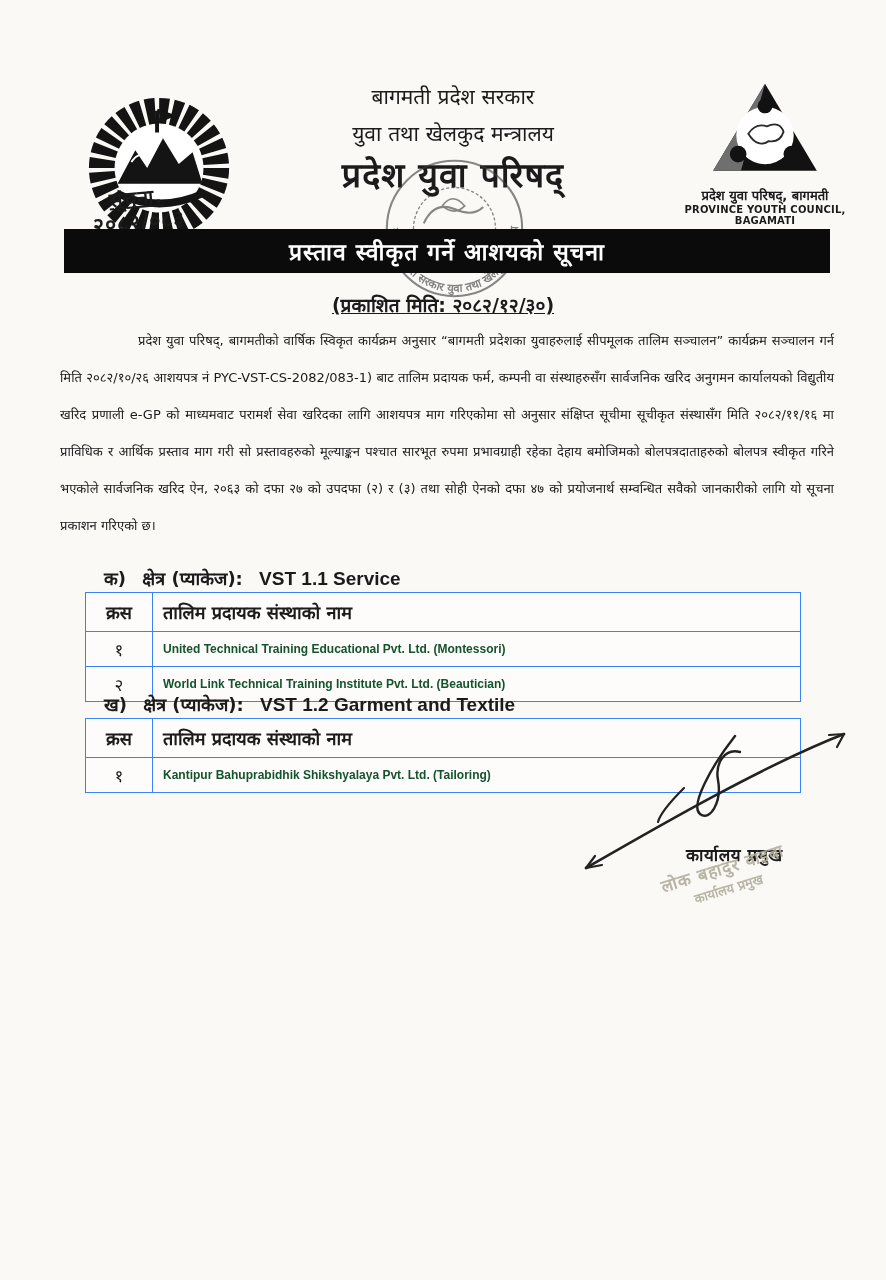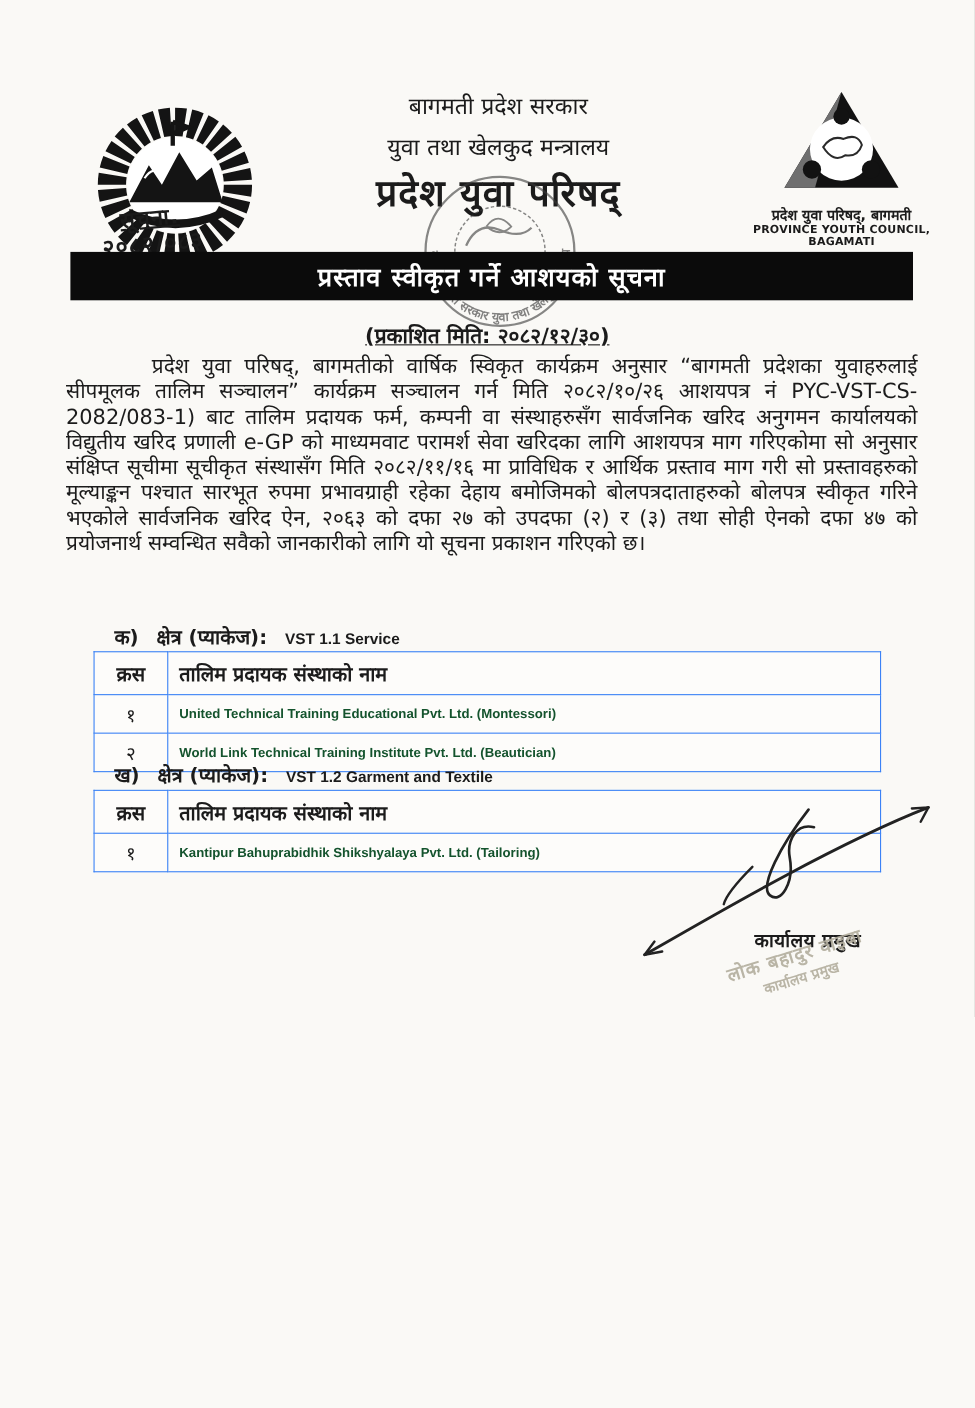--- a/index.html
+++ b/index.html
@@ -38,26 +38,26 @@
     font-size:23px;font-weight:bold;letter-spacing:1px;
   }
   .published{
     position:absolute;left:0;top:292px;width:886px;text-align:center;
     font-size:19px;font-weight:bold;
   }
   .published span{text-decoration:underline;}
   
   .body-text{
     position:absolute;left:60px;top:322px;width:774px;
-    font-size:19px;line-height:23px;text-align:justify;
+    font-size:13px;line-height:37px;text-align:justify;
     text-indent:78px;
   }
   
   .sec-title{position:absolute;left:104px;font-size:18px;font-weight:bold;}
-  .sec-title .lat{font-family:"Liberation Sans",sans-serif;font-size:14px;}
+  .sec-title .lat{font-family:"Liberation Sans",sans-serif;font-size:19px;}
   .sec-title .gap{display:inline-block;width:10px;}
   table.notice-table{
     position:absolute;left:85px;width:716px;
     border-collapse:collapse;background:#fdfcfa;
     border:1.5px solid #7e7e7e;
   }
   table.notice-table td{
     border:1px solid #3b82f6;
     padding:4px 10px;
   }

